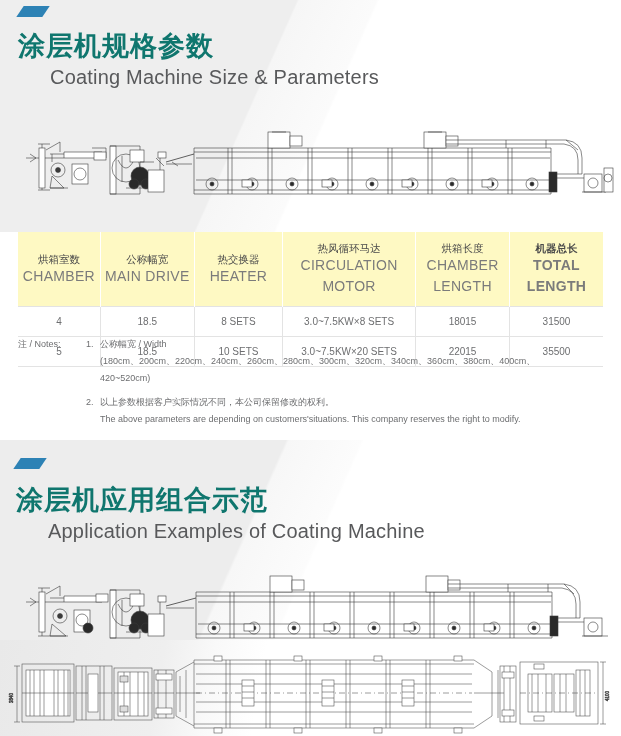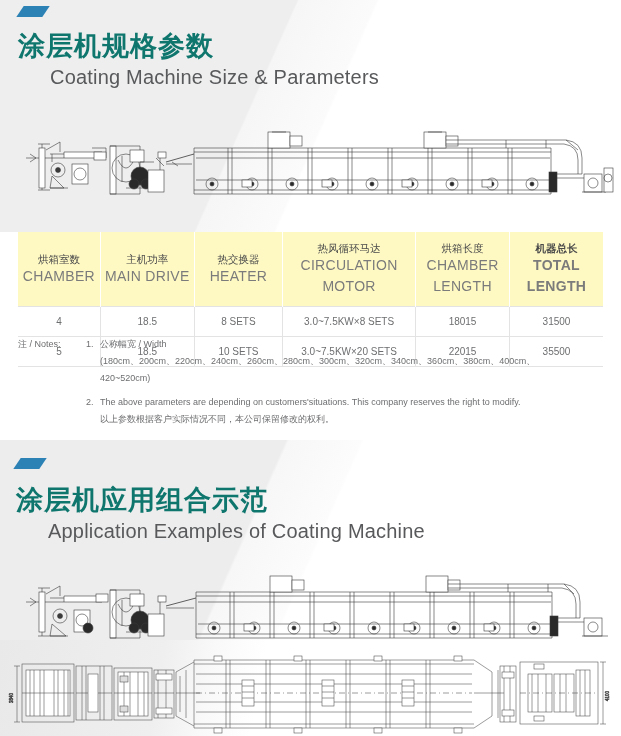--- a/index.html
+++ b/index.html
@@ -249,21 +249,21 @@
   </div>
 
   <table class="spec-table">
     <thead>
       <tr>
         <th style="width:14%">
           <span class="th-zh">烘箱室数</span>
           <span class="th-en">CHAMBER</span>
         </th>
         <th style="width:16%">
-          <span class="th-zh">主机功率</span>
+          <span class="th-zh">公称幅宽</span>
           <span class="th-en">MAIN DRIVE</span>
         </th>
         <th style="width:15%">
           <span class="th-zh">热交换器</span>
           <span class="th-en">HEATER</span>
         </th>
         <th style="width:23%">
           <span class="th-zh">热风循环马达</span>
           <span class="th-en">CIRCULATION MOTOR</span>
         </th>
@@ -301,22 +301,22 @@
     <span class="notes-label">注 / Notes:</span>
     <ul class="notes-list">
       <li>
         <span class="note-num">1.</span>
         <span class="note-line">公称幅宽 / Width</span>
         <span class="note-line">(180cm、200cm、220cm、240cm、260cm、280cm、300cm、320cm、340cm、360cm、380cm、400cm、</span>
         <span class="note-line">420~520cm)</span>
       </li>
       <li>
         <span class="note-num">2.</span>
+        <span class="note-line">以上参数根据客户实际情况不同，本公司保留修改的权利。</span>
         <span class="note-line">The above parameters are depending on customers'situations. This company reserves the right to modify.</span>
-        <span class="note-line">以上参数根据客户实际情况不同，本公司保留修改的权利。</span>
       </li>
     </ul>
   </div>
 
   <div class="accent a2"></div>
   <div class="h-zh" id="sec2-zh">涂层机应用组合示范</div>
   <div class="h-en" id="sec2-en">Application Examples of Coating Machine</div>
 
   <div class="drawing" id="drawing-elev-2">
     <svg viewBox="0 0 613 85" preserveAspectRatio="none">

